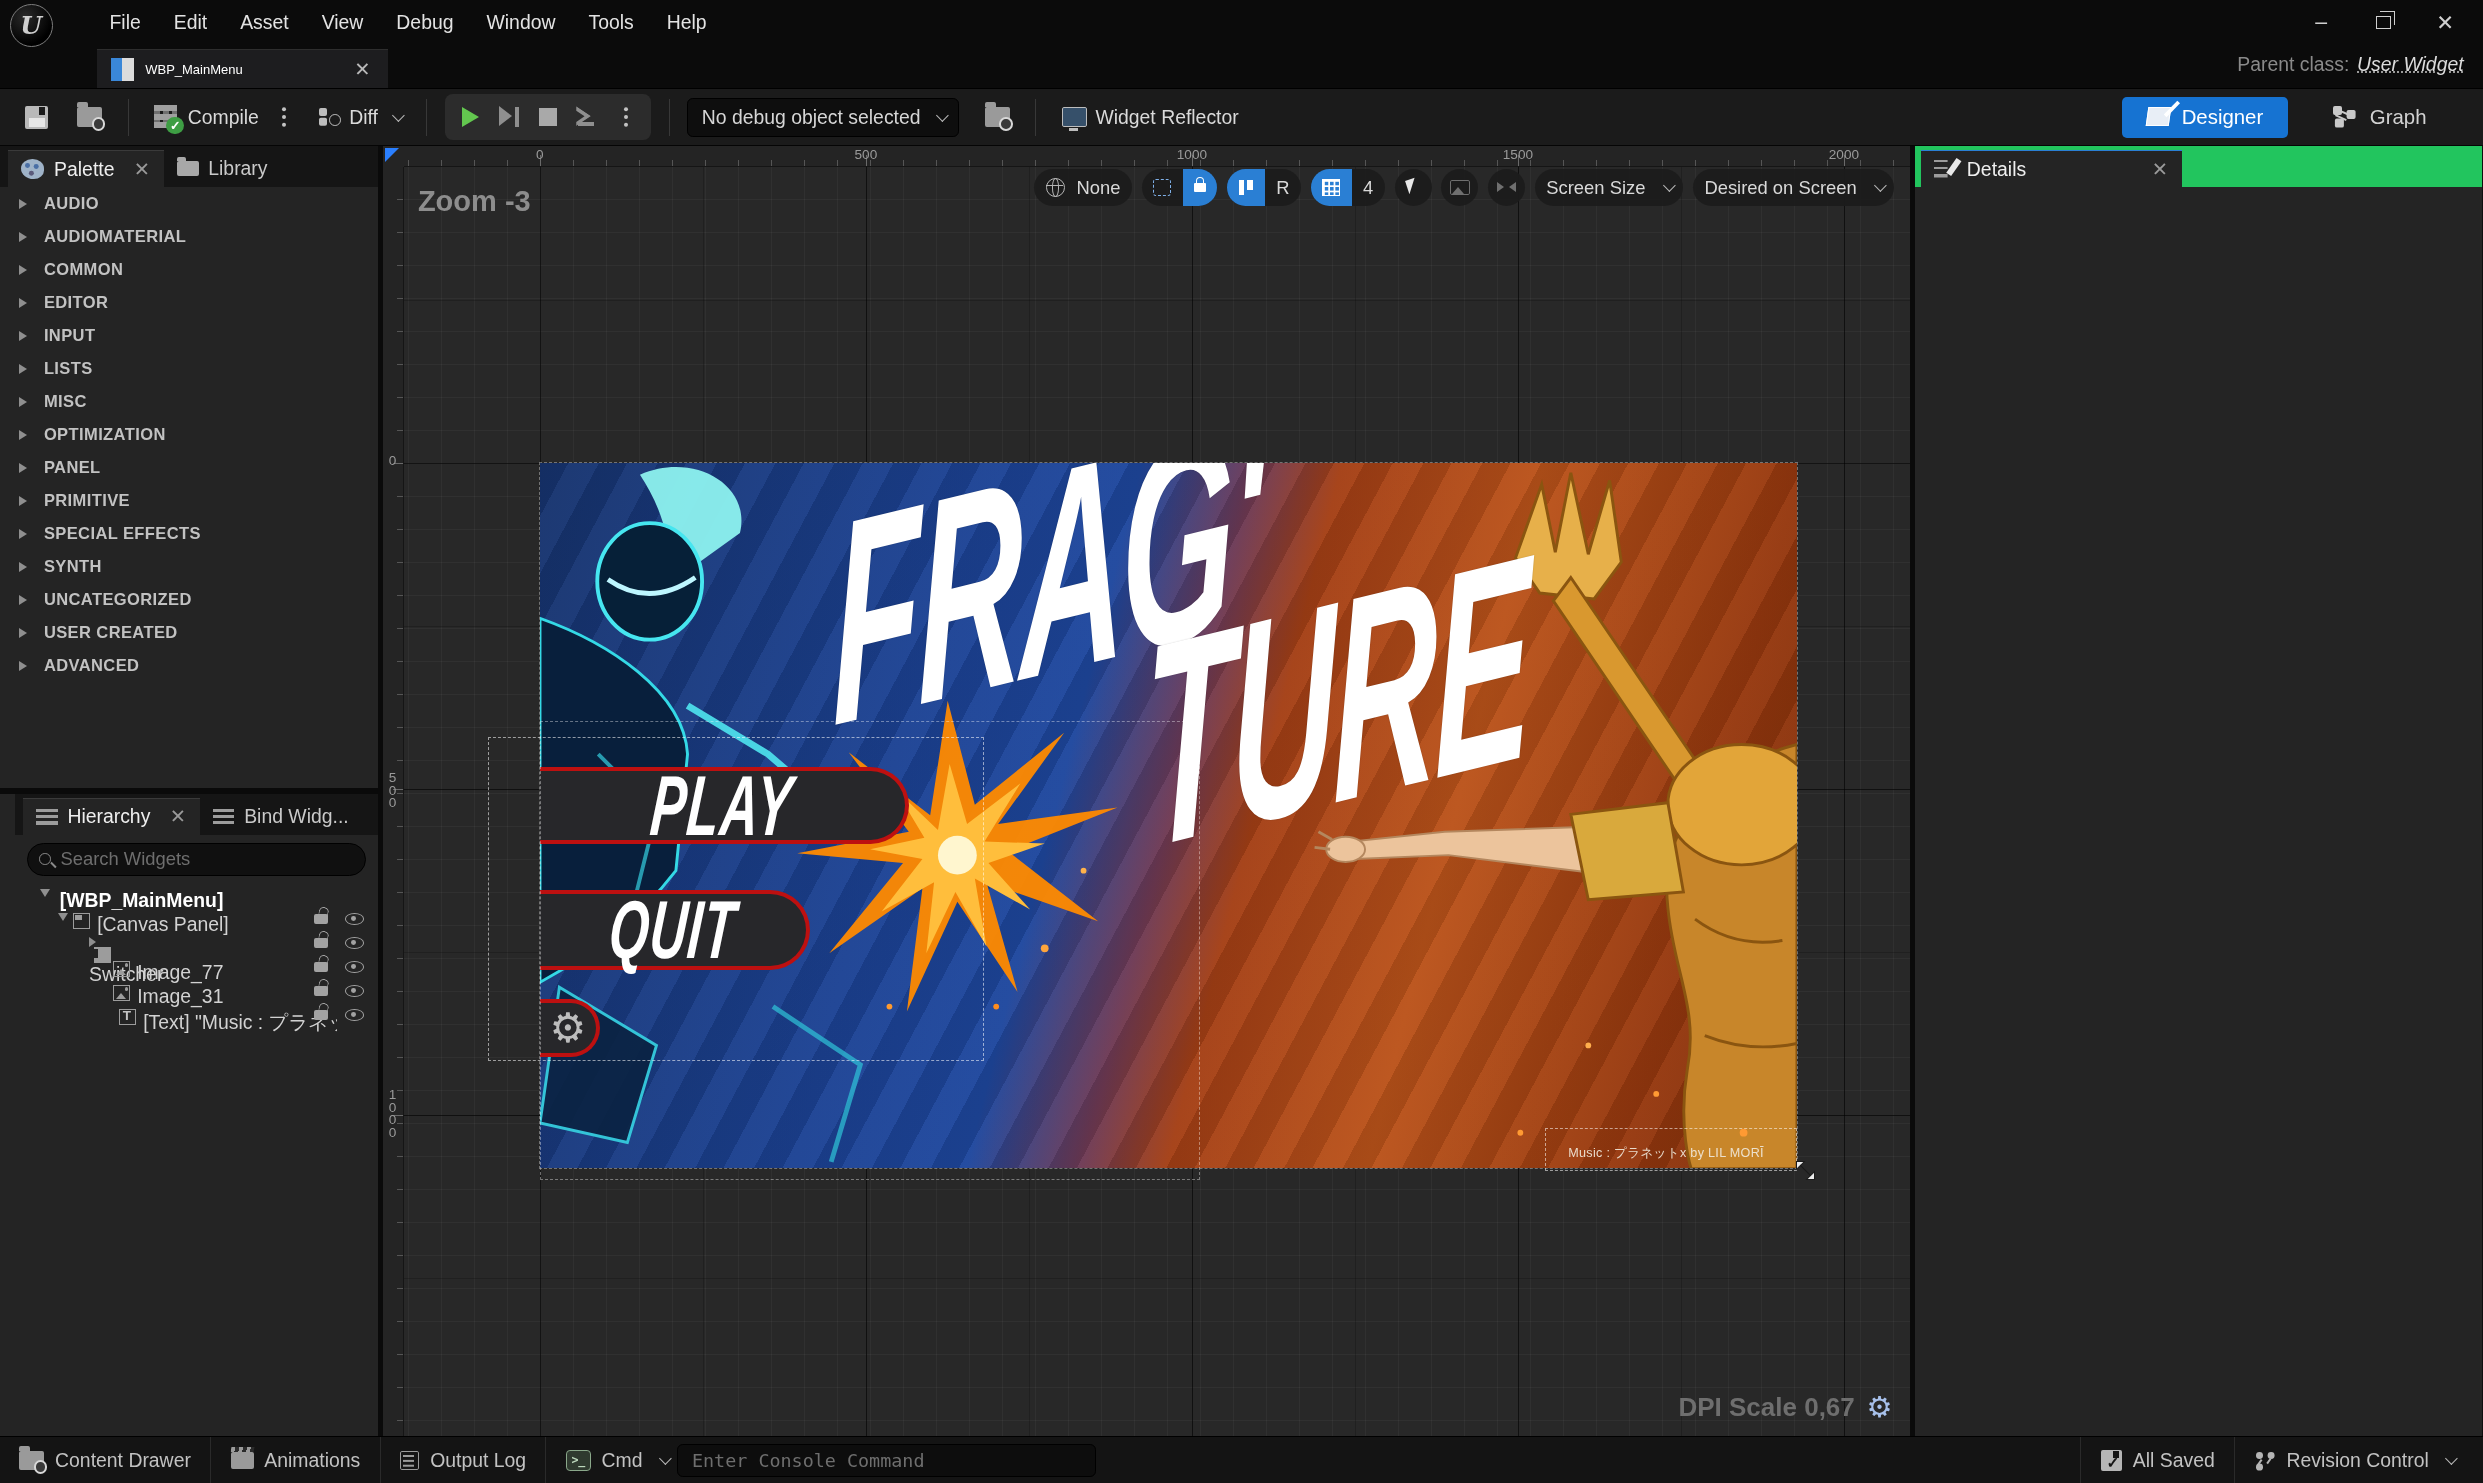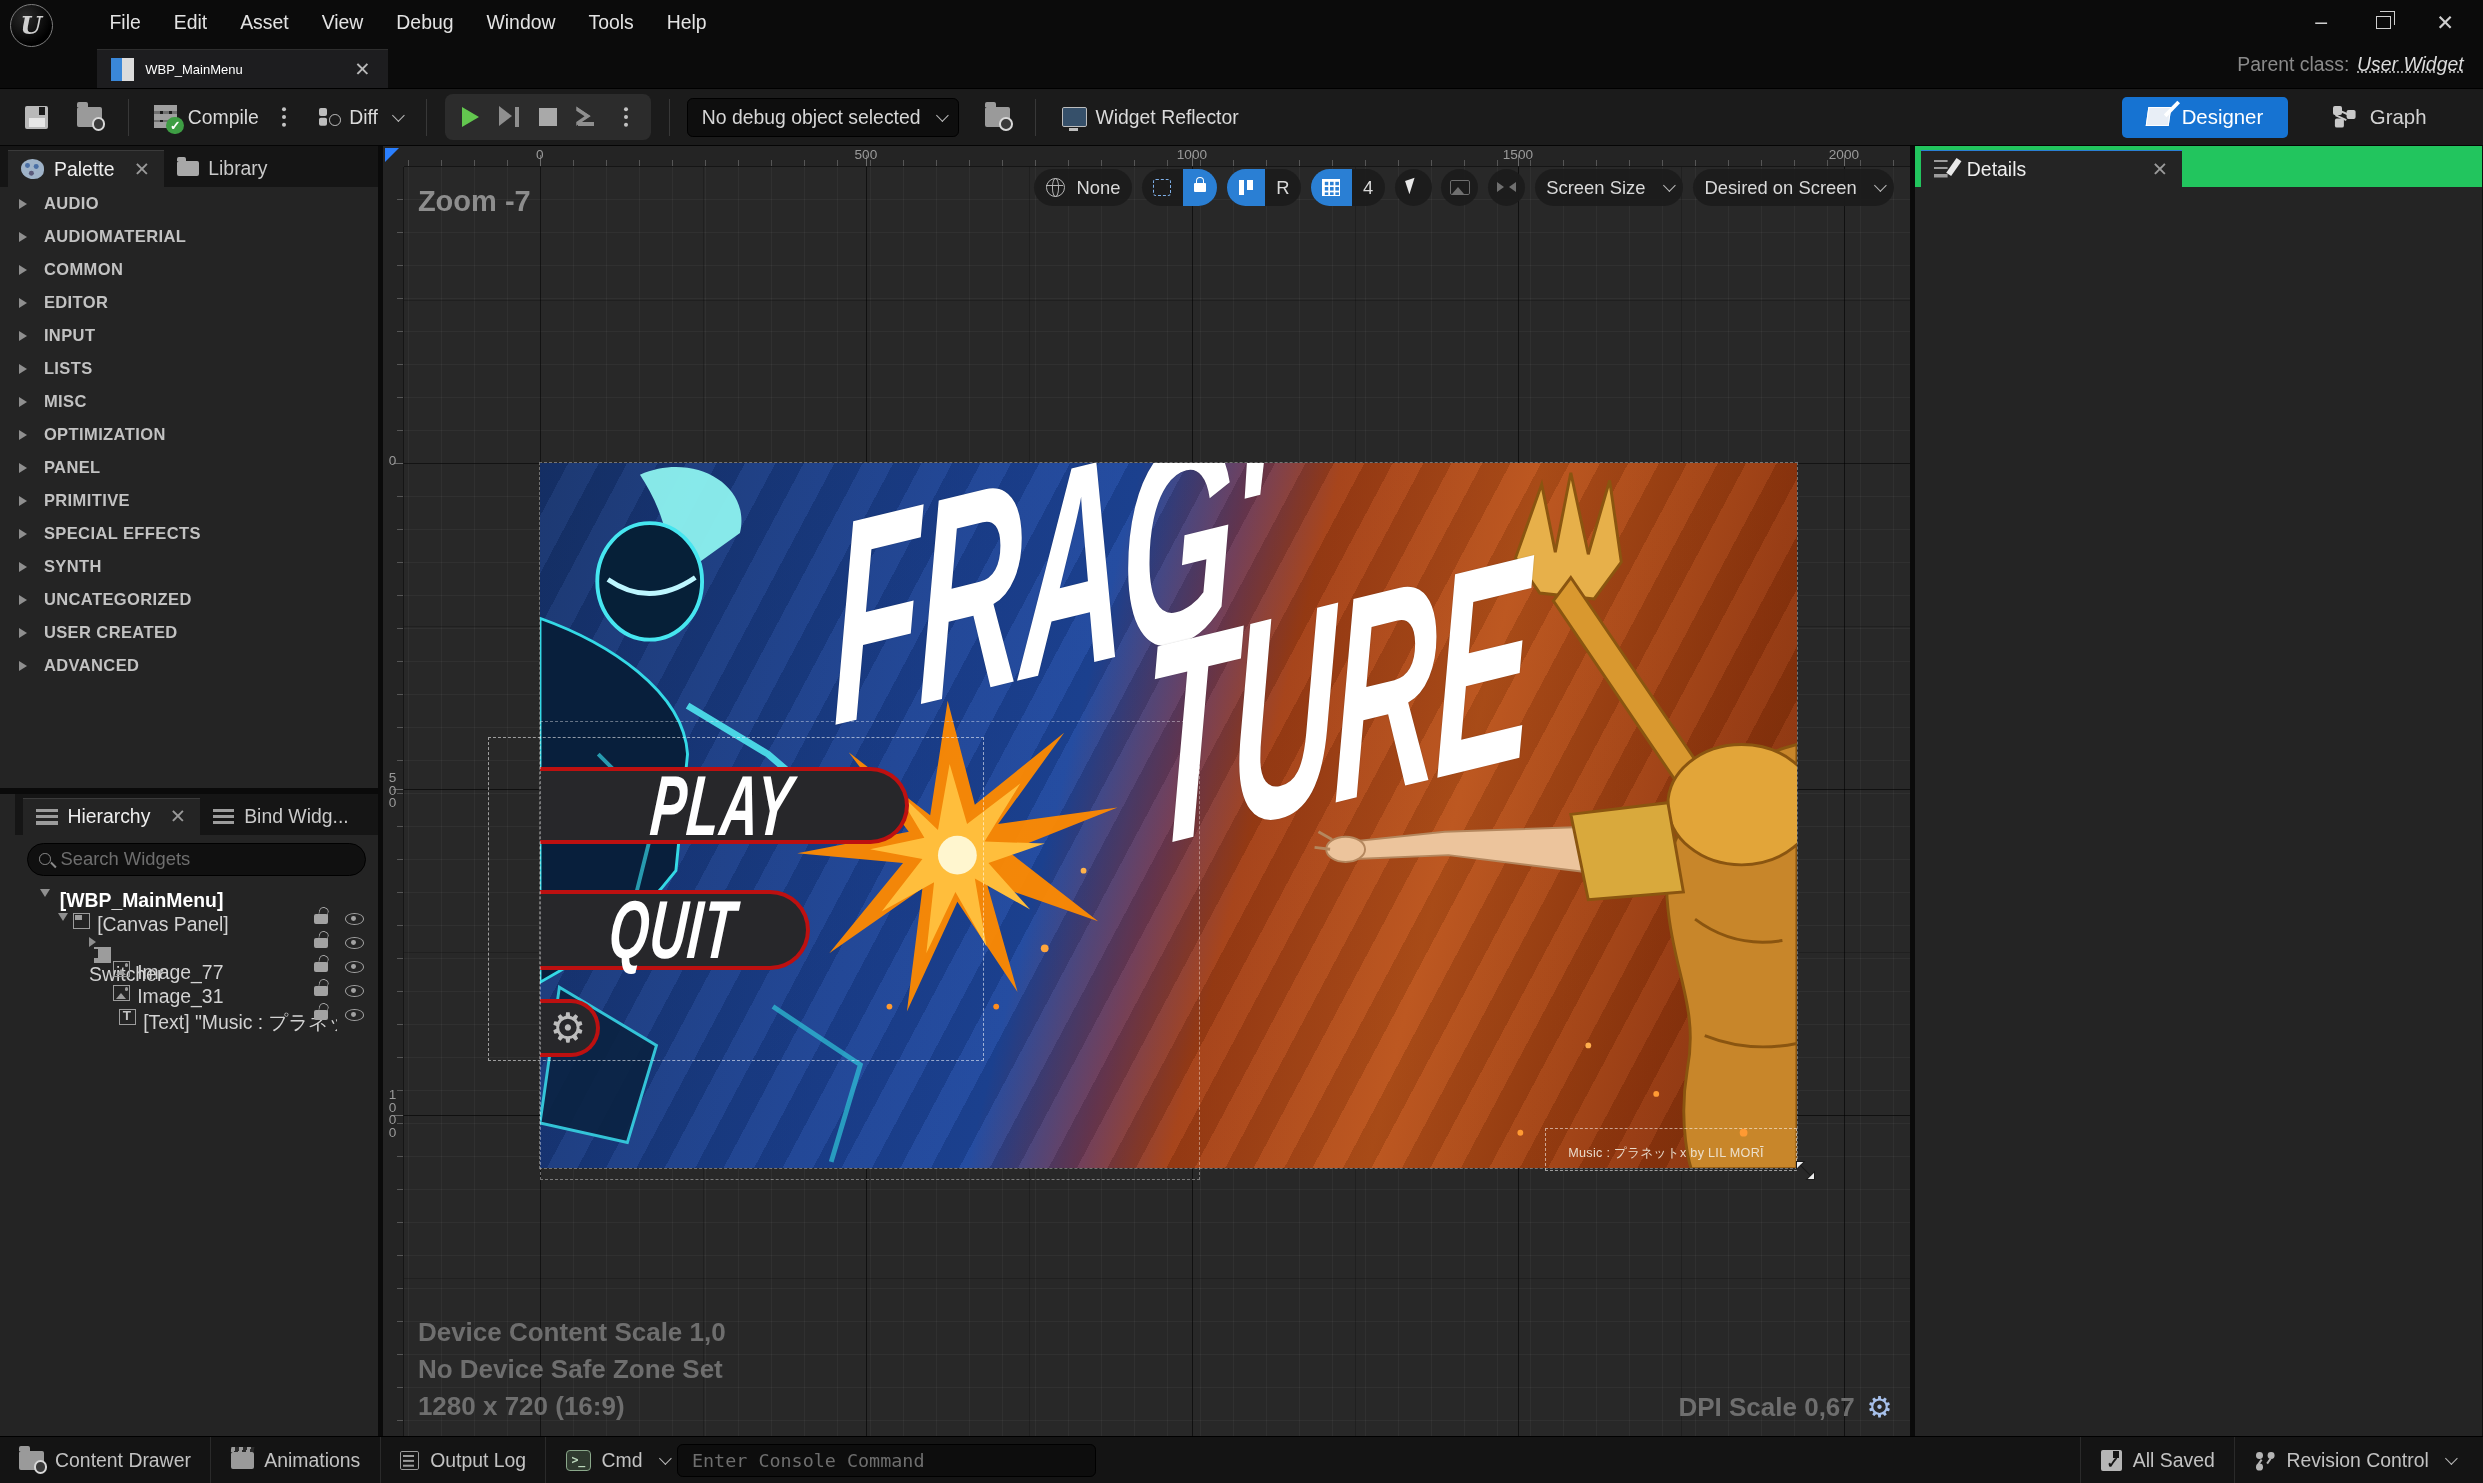--- a/index.html
+++ b/index.html
@@ -489,21 +489,21 @@
       <div class="ruler-corner"></div>
       <span class="hnum" style="left:157px;">0</span>
       <span class="hnum" style="left:483px;">500</span>
       <span class="hnum" style="left:809px;">1000</span>
       <span class="hnum" style="left:1135px;">1500</span>
       <span class="hnum" style="left:1461px;">2000</span>
       <span class="vnum" style="top:309px;">0</span>
       <span class="vnum" style="top:626px;">500</span>
       <span class="vnum" style="top:943px;">1000</span>
 
-      <div class="zoom-label">Zoom -7</div>
+      <div class="zoom-label">Zoom -3</div>
 
       <div class="canvas-toolbar">
         <div class="pill">
           <span class="seg">
               <span class="icon-globe"></span>
             </span>
           <span class="seg" style="padding-left:0;">None</span>
         </div>
         <div class="pill">
           <span class="seg">
@@ -607,25 +607,20 @@
 
       <div class="dashed-rect dr-a"></div>
       <div class="dashed-rect dr-b"></div>
       <div class="dashed-rect dr-c"></div>
       <div class="resize-handle">
         <svg viewBox="0 0 24 24" width="27" height="27">
             <path d="M4 4 L11 4 L7.5 7.5 L16.5 16.5 L20 13 L20 20 L13 20 L16.5 16.5 L7.5 7.5 L4 11 Z" fill="#ededed" stroke="#1a1a1a" stroke-width="0.9"></path>
           </svg>
       </div>
 
-      <div class="canvas-status">
-        <div>Device Content Scale 1,0</div>
-        <div>No Device Safe Zone Set</div>
-        <div>1280 x 720 (16:9)</div>
-      </div>
       <div class="dpi-row">
         <span>DPI Scale 0,67</span>
         <span class="dpi-gear">⚙</span>
       </div>
     </div>
 
     <div class="splitter-v"></div>
 
     <div class="details">
       <div class="panel-tabs">

